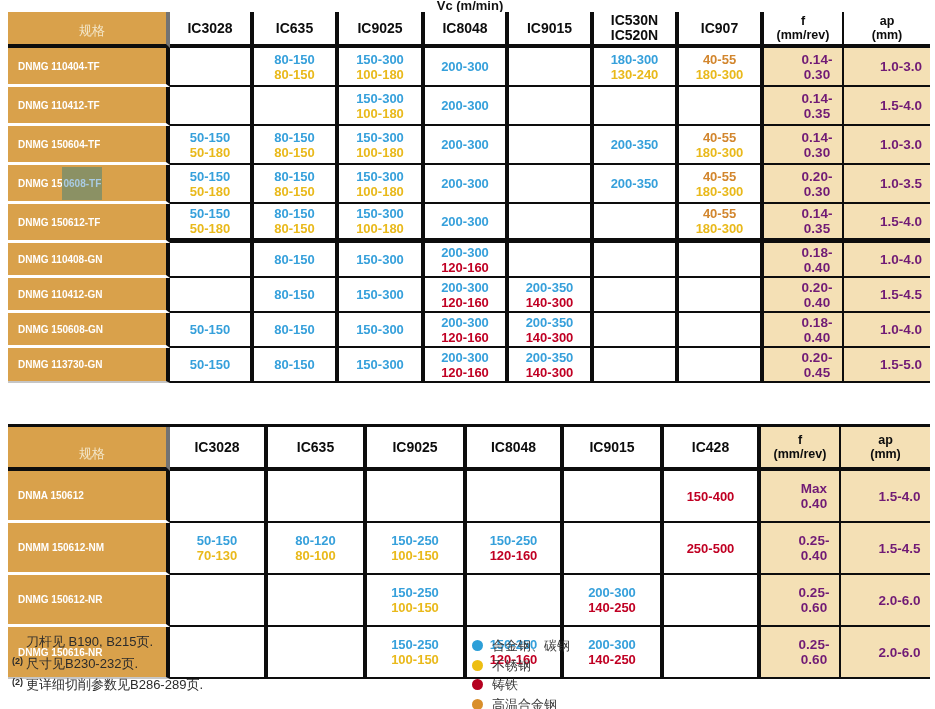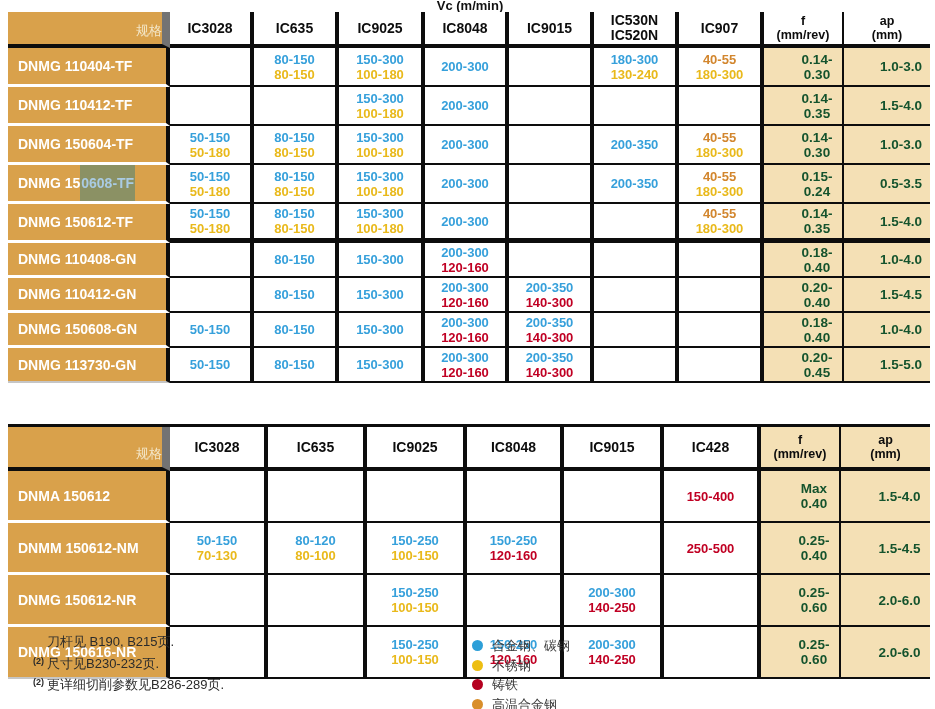--- a/index.html
+++ b/index.html
@@ -16,63 +16,63 @@
   #t1 { left:8px; top:12px; width:922px; }
   #t2 { left:8px; top:424px; width:922px; border-top:3px solid #0d0d0d; }
   #t1 thead tr { height:36px; }
   #t1 tbody tr { height:39px; }
   #t1 tbody tr.tall { height:35px; }
   #t2 thead tr { height:44px; }
   #t2 tbody tr { height:52px; }
 
   th.spec-h {
     background:var(--header_orange); color:#F3E6C8; font-weight:400; font-size:13px;
-    text-align:right; vertical-align:bottom; padding:0 0 4px 10px;
-    border-right:8px solid #737373; border-bottom:4px solid #0d0d0d;
+    text-align:center; vertical-align:bottom; padding:0 0 4px 10px;
+    border-right:4px solid #737373; border-bottom:4px solid #0d0d0d;
   }
   th.ic-h {
     background:#fff; color:#0d0d0d; font-size:14px; font-weight:700; line-height:15px;
     vertical-align:middle; text-align:center;
     border-right:4px solid #0d0d0d; border-bottom:4px solid #0d0d0d;
   }
   th.f-h, th.ap-h {
     background:#fff; color:#0d0d0d; font-size:12.5px; font-weight:700; line-height:14px;
     vertical-align:middle; text-align:center; border-bottom:4px solid #0d0d0d;
   }
   th.f-h { border-right:2px solid #0d0d0d; }
   #t2 th.f-h, #t2 th.ap-h { background:var(--tan); }
 
   td.spec {
-    background:var(--header_orange); color:#fff; font-weight:700; font-size:14px;
+    background:var(--header_orange); color:#fff; font-weight:700; font-size:10px;
     text-align:left; padding-left:10px; vertical-align:middle;
     border-right:4px solid #0d0d0d; border-bottom:3px solid #fff;
     white-space:nowrap;
   }
   td.data {
     background:#fff; text-align:center; vertical-align:middle;
     font-size:13px; font-weight:700; line-height:15px;
     border-right:4px solid #0d0d0d; border-bottom:2px solid #0d0d0d;
   }
   td.fcol, td.apcol {
-    background:var(--tan); color:#14532d; text-align:center; vertical-align:middle;
+    background:var(--tan); color:#701a75; text-align:center; vertical-align:middle;
     font-size:13.5px; font-weight:600; border-bottom:2px solid #0d0d0d;padding-left:28px;
   }
   td.fcol { border-right:2px solid #0d0d0d; }
   tr.gsep td.data, tr.gsep td.fcol, tr.gsep td.apcol { border-bottom-width:5px; }
   tbody tr:last-child td.spec { border-bottom:2px solid #c6c6c6; }
 
   .c-blue   { color:var(--value_blue); }
   .c-yellow { color:var(--value_yellow); }
   .c-red    { color:var(--value_red); }
   .c-orange { color:var(--value_orange); }
 
   .sel { background:var(--selection_bg); color:var(--selection_text); padding:11px 1px; }
 
   .notes { position:absolute; left:12px; top:633px; font-size:13px; color:#2b2b2b; }
-  .note { padding-left:14px; line-height:18.5px; white-space:nowrap;margin-left:21px; }
+  .note { padding-left:14px; line-height:18.5px; white-space:nowrap; }
   .note .sup { display:inline-block; width:14px; margin-left:-14px; font-size:9px; font-weight:700; vertical-align:4px; }
 
   .legend { position:absolute; left:472px; top:636px; font-size:13px; color:#3a3a3a; }
   .legend-item { line-height:19.5px; white-space:nowrap; }
   .dot { display:inline-block; width:11px; height:11px; border-radius:50%; margin-right:9px; vertical-align:-1px; }
 </style>
 </head>
 <body>
 
 <div class="page">
@@ -216,22 +216,22 @@
             <div class="v c-blue">200-300</div>
           </td>
           <td class="data"></td>
           <td class="data">
             <div class="v c-blue">200-350</div>
           </td>
           <td class="data">
             <div class="v c-orange">40-55</div>
             <div class="v c-yellow">180-300</div>
           </td>
-          <td class="fcol">0.15-0.24</td>
-          <td class="apcol">0.5-3.5</td>
+          <td class="fcol">0.20-0.30</td>
+          <td class="apcol">1.0-3.5</td>
         </tr>
         <tr class="gsep">
           <td class="spec"><span>DNMG 150612-TF</span></td>
           <td class="data">
             <div class="v c-blue">50-150</div>
             <div class="v c-yellow">50-180</div>
           </td>
           <td class="data">
             <div class="v c-blue">80-150</div>
             <div class="v c-yellow">80-150</div>

